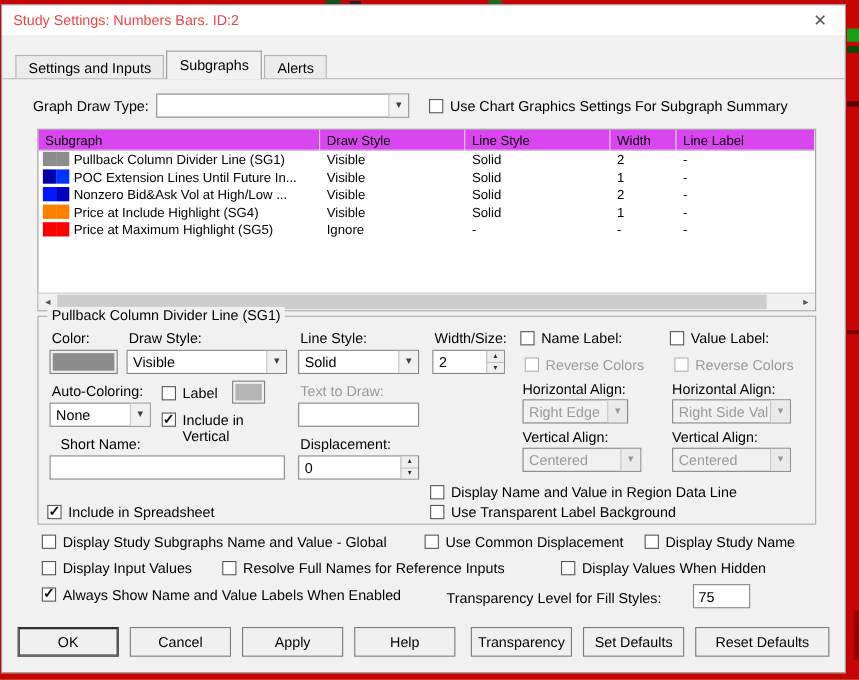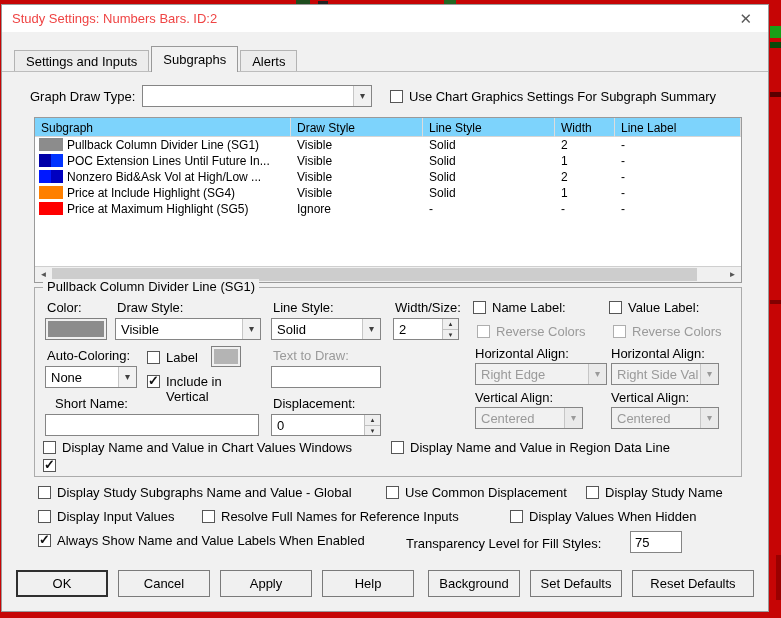--- a/index.html
+++ b/index.html
@@ -38,21 +38,21 @@
   .cb.wrap{white-space:normal;width:100px}
   .input{position:absolute;background:#fff;border:1px solid #858585;height:22px;font-family:inherit;font-size:13px;padding:0 4px}
   .gb{position:absolute;border:1px solid #ababab}
   .gb .legend{position:absolute;left:8px;top:-9px;background:#f1f1f1;padding:0 4px;white-space:nowrap}
   .colorbtn{position:absolute;background:#f0f0f0;border:1px solid #7f7f7f;padding:2px}
   .colorbtn i{display:block;width:100%;height:100%}
   .btn{position:absolute;height:27px;background:#f0f0f0;border:1px solid #7a7a7a;
        display:flex;align-items:center;justify-content:center;white-space:nowrap}
   .btn.def{border-color:#2f2f2f;box-shadow:inset 0 0 0 1px #2f2f2f}
   .tablewrap{position:absolute;left:32px;top:112px;width:708px;height:166px;background:#fff;border:1px solid #9a9a9a}
-  .thead{position:absolute;left:0;top:0;width:100%;height:19px;background:#7dd3fc;border-bottom:1px solid #d5d5d5}
+  .thead{position:absolute;left:0;top:0;width:100%;height:19px;background:#d946ef;border-bottom:1px solid #d5d5d5}
   .th{position:absolute;top:0;height:19px;font-size:12px;padding:3px 0 0 6px;border-right:1px solid #dcdcdc}
   .trow{position:absolute;left:0;width:100%;height:16px;font-size:12px}
   .trow .c{position:absolute;top:1px;white-space:nowrap;overflow:hidden}
   .sw{position:absolute;left:4px;top:1px;width:24px;height:13px;display:flex}
   .sw i{flex:1}
   .hscroll{position:absolute;left:0;bottom:0;width:100%;height:16px;background:#f0f0f0;border-top:1px solid #cfcfcf}
   .hs-arrow{position:absolute;top:0;width:17px;height:15px;color:#555;font-size:8px;text-align:center;line-height:15px}
   .hs-thumb{position:absolute;left:17px;top:1px;height:13px;width:645px;background:#cdcdcd}
 </style>
 </head>
@@ -199,21 +199,21 @@
 
     <label class="cb" style="left:438px;top:12px">
       <span class="box"></span>
       <span>Name Label:</span>
     </label>
     <label class="cb dis" style="left:442px;top:36px">
       <span class="box"></span>
       <span>Reverse Colors</span>
     </label>
     <span class="lbl" style="left:440px;top:58px">Horizontal Align:</span>
-    <div class="dd dis" style="left:440px;top:75px;width:132px">
+    <div class="dd dis" style="left:440px;top:75px;width:96px">
       <span class="val">Right Edge</span>
       <span class="arr">▾</span>
     </div>
     <span class="lbl" style="left:440px;top:102px">Vertical Align:</span>
     <div class="dd dis" style="left:440px;top:119px;width:108px">
       <span class="val">Centered</span>
       <span class="arr">▾</span>
     </div>
 
     <label class="cb" style="left:574px;top:12px">
@@ -260,32 +260,33 @@
     <input class="input" style="left: 10px; top: 126px; width: 214px;" value="">
     <span class="lbl" style="left:238px;top:108px">Displacement:</span>
     <div class="spin" style="left:236px;top:126px;width:110px">
       <span class="val">0</span>
       <span class="btns">
           <span>▴</span>
           <span>▾</span>
         </span>
     </div>
 
-    <label class="cb" style="left:8px;top:152px">
-      <span class="box"></span>
-      <span>Display Name and Value in Chart Values Windows</span>
-    </label>
     <label class="cb checked" style="left:8px;top:170px">
       <span class="box">
           <span class="mk">✓</span>
         </span>
+      <span>Include in Spreadsheet</span>
     </label>
     <label class="cb" style="left:356px;top:152px">
       <span class="box"></span>
       <span>Display Name and Value in Region Data Line</span>
+    </label>
+    <label class="cb" style="left:356px;top:170px">
+      <span class="box"></span>
+      <span>Use Transparent Label Background</span>
     </label>
   </div>
 
   <label class="cb" style="left:36px;top:480px">
     <span class="box"></span>
     <span>Display Study Subgraphs Name and Value - Global</span>
   </label>
   <label class="cb" style="left:384px;top:480px">
     <span class="box"></span>
     <span>Use Common Displacement</span>
@@ -321,21 +322,21 @@
   <div class="btn" style="left:116px;top:565px;width:92px">
       <span>Cancel</span>
     </div>
   <div class="btn" style="left:218px;top:565px;width:92px">
       <span>Apply</span>
     </div>
   <div class="btn" style="left:320px;top:565px;width:92px">
       <span>Help</span>
     </div>
   <div class="btn" style="left:426px;top:565px;width:92px">
-      <span>Background</span>
+      <span>Transparency</span>
     </div>
   <div class="btn" style="left:528px;top:565px;width:92px">
       <span>Set Defaults</span>
     </div>
   <div class="btn" style="left:630px;top:565px;width:122px">
       <span>Reset Defaults</span>
     </div>
 
 </div>
 

